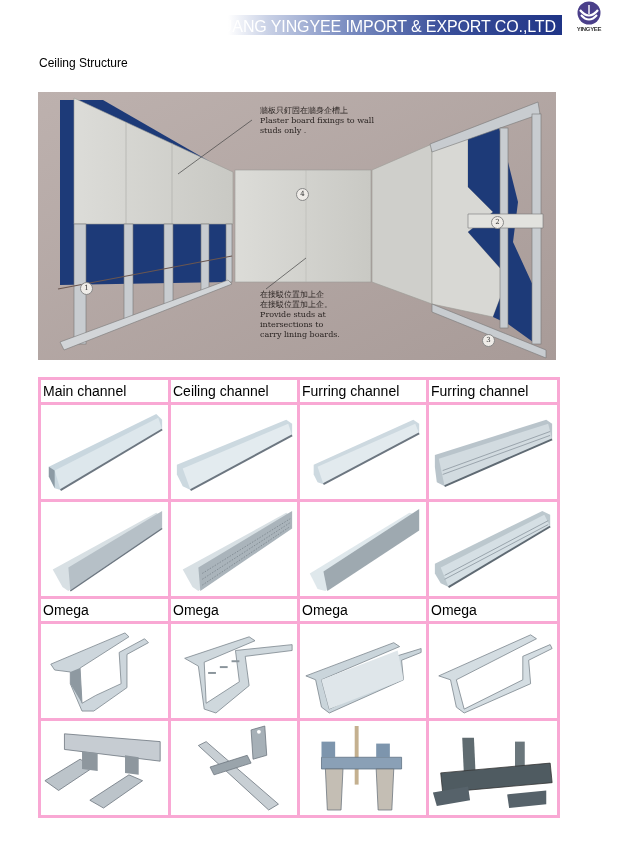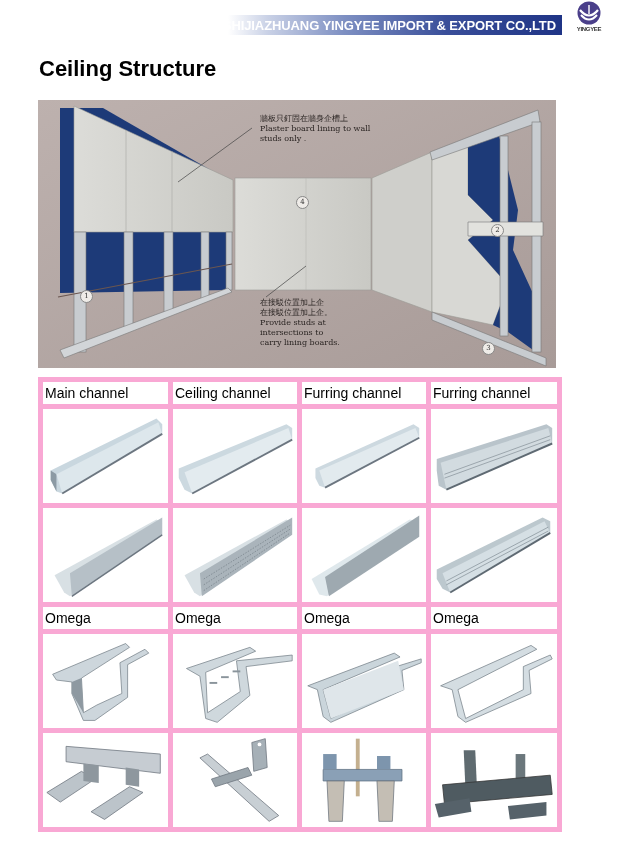--- a/index.html
+++ b/index.html
@@ -1,27 +1,27 @@
 <!DOCTYPE html>
 <html><head>
 <meta charset="utf-8">
 <style>
   html,body{margin:0;padding:0;background:#fff;}
   body{width:635px;height:849px;position:relative;overflow:hidden;font-family:"Liberation Sans",sans-serif;color:#000;}
   .hdr-bar{position:absolute;left:228px;top:15px;width:334px;height:20px;
     background:linear-gradient(90deg,#ffffff 0%,#c9d1e6 12%,#7d8fc2 35%,#3a4f9a 65%,#1f3486 100%);}
-  .hdr-text{position:absolute;right:6px;top:3px;font-size:13px;color:#fff;letter-spacing:-0.1px;white-space:nowrap;font-weight:bold;}
+  .hdr-text{position:absolute;right:6px;top:3px;font-size:16px;color:#fff;letter-spacing:-0.1px;white-space:nowrap;}
   .logo{position:absolute;left:570px;top:1px;width:38px;height:34px;}
   .logo-text{position:absolute;left:0;top:25px;width:38px;text-align:center;font-size:6px;font-weight:bold;color:#333;letter-spacing:-0.3px;}
-  .title{position:absolute;left:39px;top:56px;font-size:22px;font-weight:bold;}
-  .diagram{position:absolute;left:38px;top:100px;width:518px;height:268px;background:#eab308;overflow:hidden;}
+  .title{position:absolute;left:39px;top:56px;font-size:12px;font-weight:normal;}
+  .diagram{position:absolute;left:38px;top:92px;width:518px;height:268px;background:#eab308;overflow:hidden;}
   .callout{position:absolute;font-family:"DejaVu Serif",serif;font-size:8px;line-height:10px;color:#2b2523;}
   .badge{position:absolute;width:11px;height:11px;border-radius:50%;background:#efece8;border:1px solid #888;font-family:"DejaVu Serif",serif;font-size:7px;line-height:11px;text-align:center;color:#333;}
   table.grid{position:absolute;left:38px;top:377px;border-collapse:collapse;table-layout:fixed;width:519px;}
-  table.grid td{border:5px solid #f9a8d4;padding:0;vertical-align:middle;}
+  table.grid td{border:3px solid #f9a8d4;padding:0;vertical-align:middle;}
   td.lbl{height:22px;font-size:14px;padding-left:2px !important;white-space:nowrap;overflow:hidden;}
   td.lbl.condensed{font-size:12.5px;letter-spacing:-0.6px;}
   td.img{height:94px;background:#fff;position:relative;}
   td.img svg{display:block;width:100%;height:94px;}
 </style>
 </head>
 <body>
 
 <div class="hdr-bar">
   <span class="hdr-text">SHIJIAZHUANG YINGYEE IMPORT &amp; EXPORT CO.,LTD</span>
@@ -83,21 +83,21 @@
       <polygon points="430,122 505,122 505,136 430,136" fill="#e2e2de"></polygon>
       <polygon points="394,212 508,258 508,266 394,220"></polygon>
     </g>
 
     <line x1="214" y1="28" x2="140" y2="82" stroke="#444" stroke-width="0.7"></line>
     <line x1="228" y1="197" x2="268" y2="166" stroke="#444" stroke-width="0.7"></line>
   </svg>
 
   <div class="callout" style="left:222px;top:14px;">
     <div>牆板只釘固在牆身企槽上</div>
-    <div>Plaster board lining to wall</div>
+    <div>Plaster board fixings to wall</div>
     <div>studs only .</div>
   </div>
   <div class="callout" style="left:222px;top:198px;">
     <div>在接駁位置加上企</div>
     <div>在接駁位置加上企。</div>
     <div>Provide studs at</div>
     <div>intersections to</div>
     <div>carry lining boards.</div>
   </div>
 

